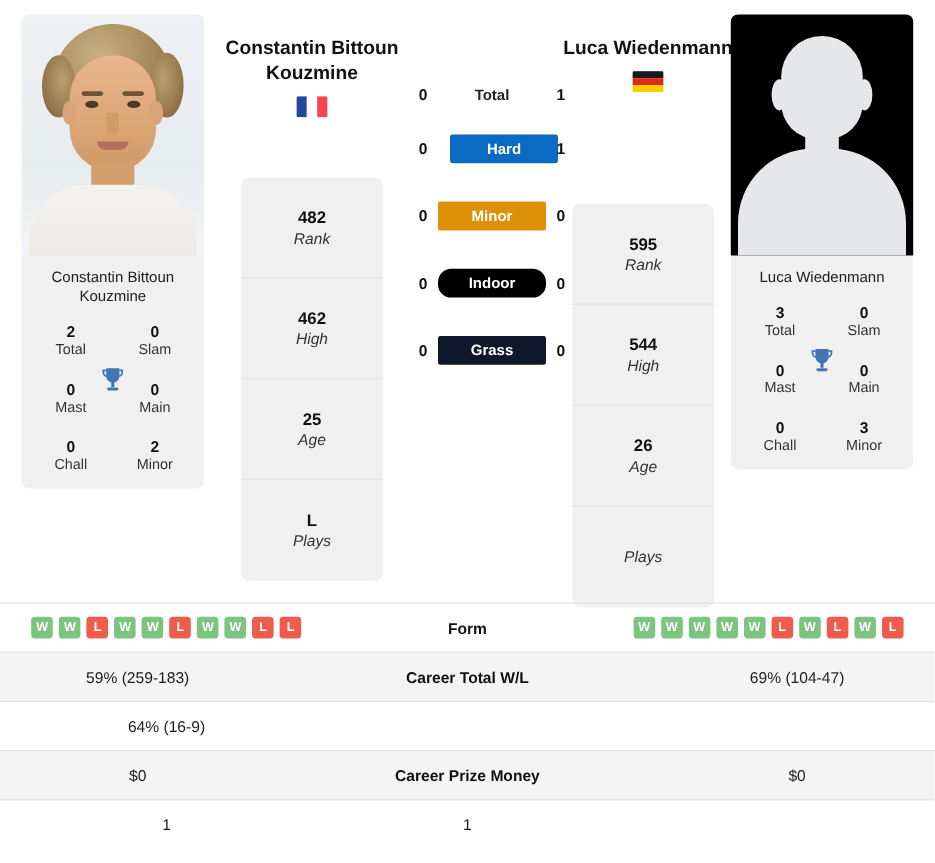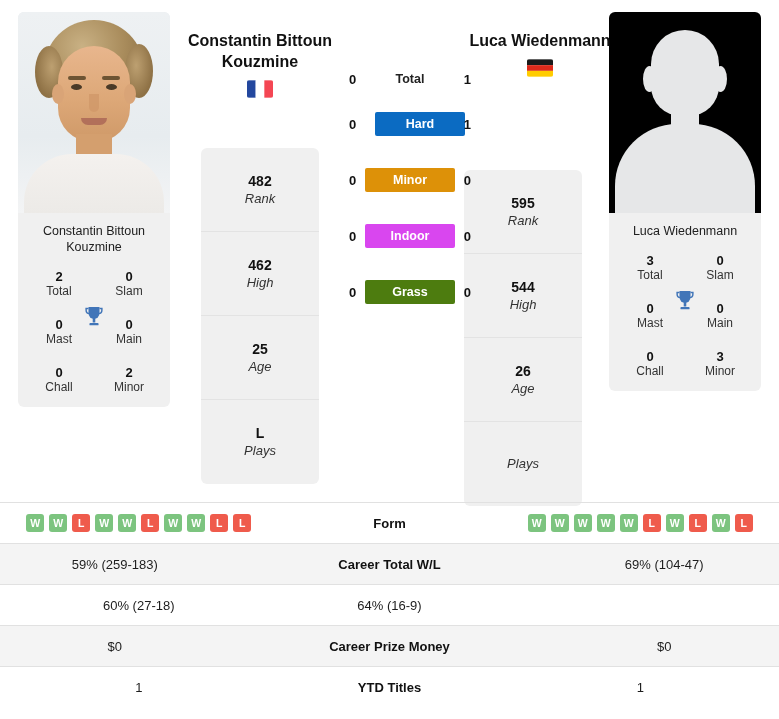--- a/index.html
+++ b/index.html
@@ -134,21 +134,21 @@
   .name-head.right { left: 455px; top: 30px; }
   .pname { font-size: 16px; font-weight: bold; line-height: 21px; color:#111; }
   .flag { width: 26px; height: 18px; margin: 8px auto 0; border-radius:2px; overflow:hidden; display:block; }
 
   
   .rank-card {
     position:absolute; width: 118px;
     background:#f0f0f0; border-radius:6px; overflow:hidden;
   }
   .rank-card.left  { left: 201px; top: 148px; }
-  .rank-card.right { left: 464px; top: 170px; }
+  .rank-card.right { left: 477px; top: 170px; }
   .rank-cell {
     height: 84px; display:flex; flex-direction:column;
     align-items:center; justify-content:center;
     border-bottom: 1px solid #e3e3e3;
   }
   .rank-cell:last-child { border-bottom: none; }
   .rank-val { font-size: 14px; font-weight:bold; color:#111; line-height:18px; }
   .rank-lab { font-size: 13px; color:#333; line-height:18px;font-style:italic; }
 
   
@@ -364,26 +364,26 @@
         <span class="surf-pill" id="pill-hard" style="background: rgb(11, 107, 194); margin-left: 20px;">Hard</span>
         <span class="sc-right">1</span>
       </div>
       <div class="surf-row">
         <span class="sc-left">0</span>
         <span class="surf-pill" id="pill-clay" style="background: rgb(221, 145, 8);">Minor</span>
         <span class="sc-right">0</span>
       </div>
       <div class="surf-row">
         <span class="sc-left">0</span>
-        <span class="surf-pill" id="pill-indoor" style="background: #d946ef;">Indoor</span>
+        <span class="surf-pill" id="pill-indoor" style="background: #000000; border-radius: 11px;">Indoor</span>
         <span class="sc-right">0</span>
       </div>
       <div class="surf-row">
         <span class="sc-left">0</span>
-        <span class="surf-pill" id="pill-grass" style="background: #4d7c0f;">Grass</span>
+        <span class="surf-pill" id="pill-grass" style="background: #0f172a;">Grass</span>
         <span class="sc-right">0</span>
       </div>
     </div>
   </div>
 
   <div class="stats">
 
     <div class="srow form-row">
       <div class="scell">
         <div class="form-badges" id="form-left">
@@ -416,29 +416,27 @@
       </div>
     </div>
 
     <div class="srow alt">
       <div class="scell">59% (259-183)</div>
       <div class="scell mid">Career Total W/L</div>
       <div class="scell">69% (104-47)</div>
     </div>
 
     <div class="srow">
-      <div class="scell">60% (27-18)</div>
       <div class="scell">64% (16-9)</div>
     </div>
 
     <div class="srow alt">
       <div class="scell">$0</div>
       <div class="scell mid">Career Prize Money</div>
       <div class="scell">$0</div>
     </div>
 
     <div class="srow">
       <div class="scell">1</div>
-      <div class="scell mid">YTD Titles</div>
       <div class="scell">1</div>
     </div>
   </div>
 </div>
 
 </body></html>

